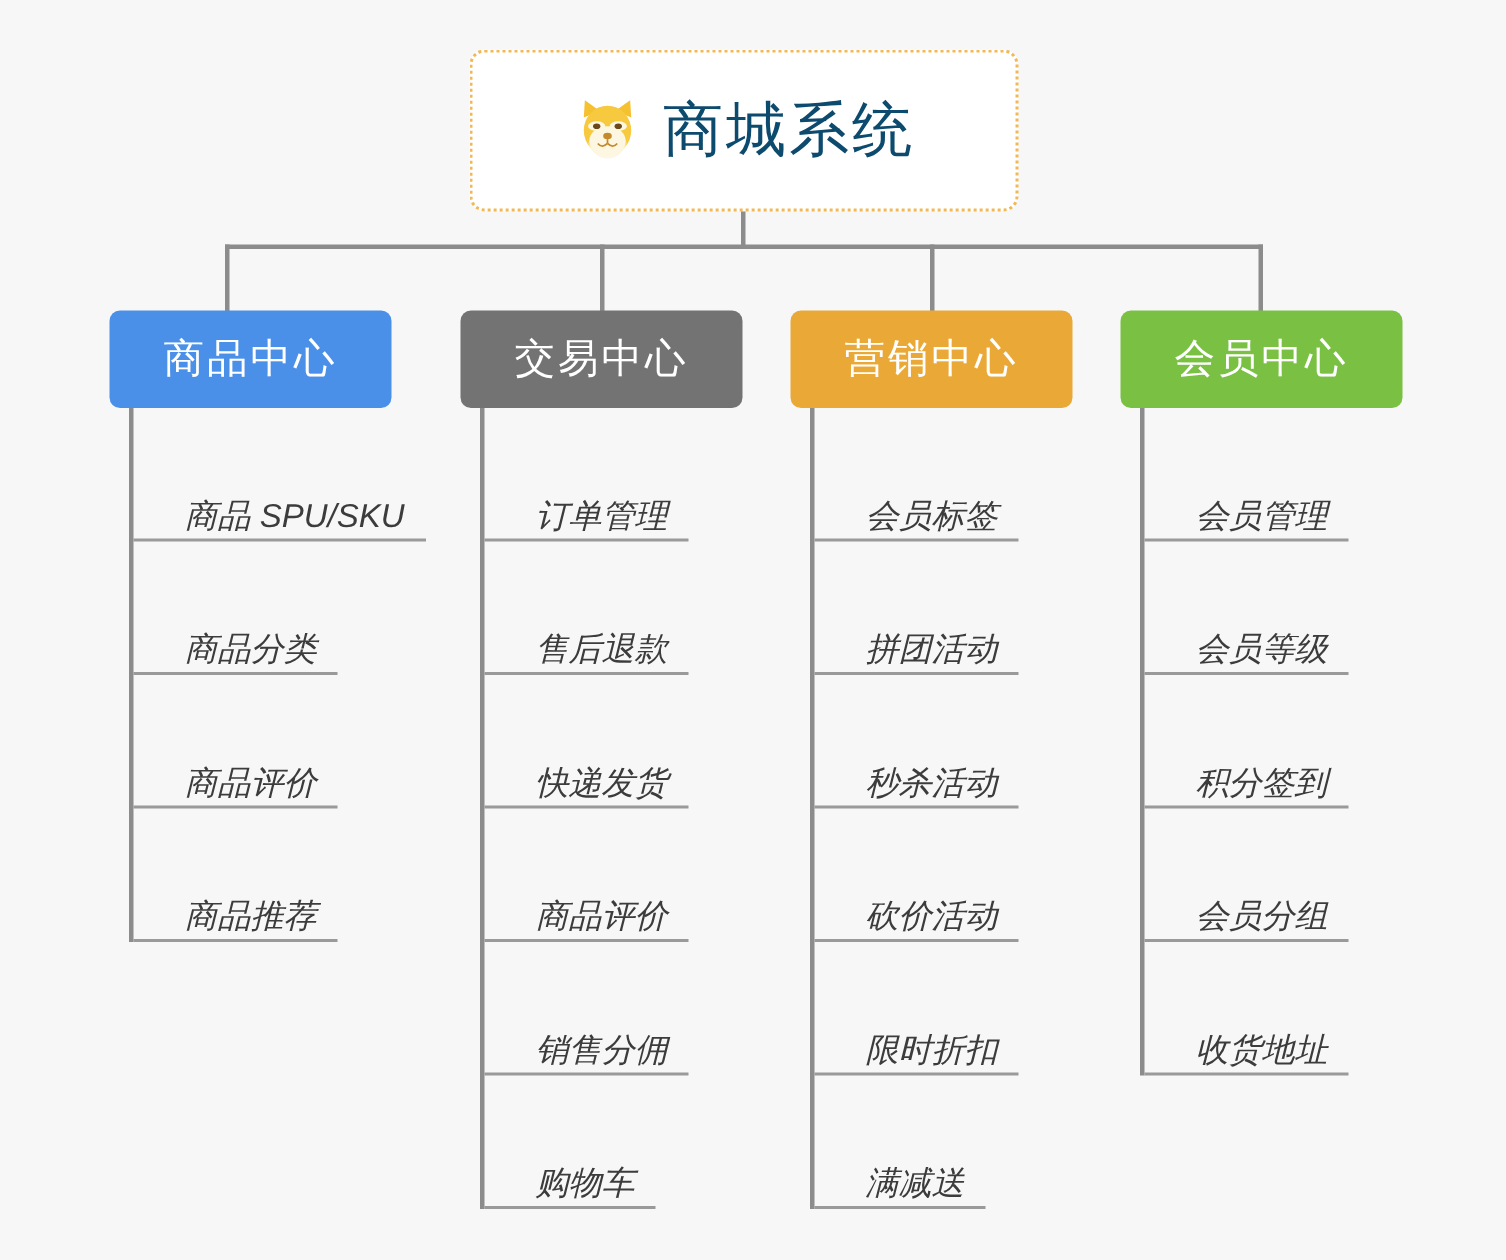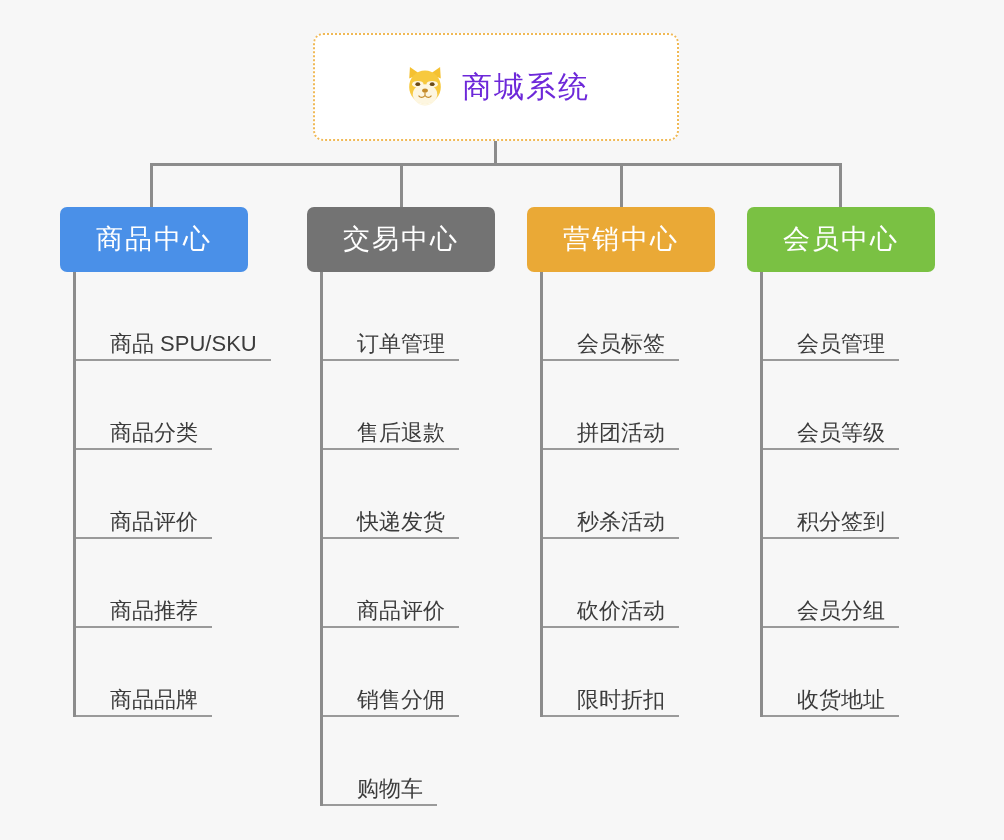--- a/index.html
+++ b/index.html
@@ -30,22 +30,22 @@
     background: #ffffff;
     border: 2px dotted #f0b956;
     border-radius: 10px;
     box-sizing: border-box;
     display: flex;
     align-items: center;
     justify-content: center;
     gap: 14px;
   }
   .root-title {
-    font-size: 30px;
-    color: #6d28d9;
+    font-size: 40px;
+    color: #0c4a6e;
     letter-spacing: 2px;
     line-height: 1;
     white-space: nowrap;
   }
 
   
   .dog-icon {
     width: 46px;
     height: 46px;
     flex: 0 0 auto;
@@ -59,21 +59,21 @@
   }
   .v-line { width: 3px; }
   .h-line { height: 3px; }
 
   
   .column {
     position: absolute;
     top: 207px;
     width: 188px;
   }
-  .col-0 { left: 60px; }
+  .col-0 { left: 73px; }
   .col-1 { left: 307px; }
   .col-2 { left: 527px; }
   .col-3 { left: 747px; }
 
   .cat-box {
     width: 188px;
     height: 65px;
     border-radius: 7px;
     display: flex;
     align-items: center;
@@ -88,20 +88,21 @@
     white-space: nowrap;
   }
 
   
   .leaf-list {
     position: relative;
     margin-left: 13px;
     padding-left: 0;
     border-left: 3px solid #8c8c8c;
     margin-top: 0;
+    font-style: italic;
   }
   .leaf-item {
     position: relative;
     height: 89px;
     box-sizing: border-box;
     display: flex;
     align-items: flex-end;
     padding-left: 34px;
     padding-bottom: 6px;
   }
@@ -170,23 +171,20 @@
         </div>
       <div class="leaf-item" style="--uw: 136px;">
           <span class="leaf-label">商品分类</span>
         </div>
       <div class="leaf-item" style="--uw: 136px;">
           <span class="leaf-label">商品评价</span>
         </div>
       <div class="leaf-item" style="--uw: 136px;">
           <span class="leaf-label">商品推荐</span>
         </div>
-      <div class="leaf-item" style="--uw: 136px;">
-          <span class="leaf-label">商品品牌</span>
-        </div>
     </div>
   </div>
 
   <div class="column col-1">
     <div class="cat-box" style="background: #737373;">
       <span class="cat-label">交易中心</span>
     </div>
     <div class="leaf-list">
       <div class="leaf-item" style="--uw: 136px;">
           <span class="leaf-label">订单管理</span>
@@ -222,20 +220,23 @@
         </div>
       <div class="leaf-item" style="--uw: 136px;">
           <span class="leaf-label">秒杀活动</span>
         </div>
       <div class="leaf-item" style="--uw: 136px;">
           <span class="leaf-label">砍价活动</span>
         </div>
       <div class="leaf-item" style="--uw: 136px;">
           <span class="leaf-label">限时折扣</span>
         </div>
+      <div class="leaf-item" style="--uw: 114px;">
+          <span class="leaf-label">满减送</span>
+        </div>
     </div>
   </div>
 
   <div class="column col-3">
     <div class="cat-box" style="background: rgb(122, 193, 67);">
       <span class="cat-label">会员中心</span>
     </div>
     <div class="leaf-list">
       <div class="leaf-item" style="--uw: 136px;">
           <span class="leaf-label">会员管理</span>

